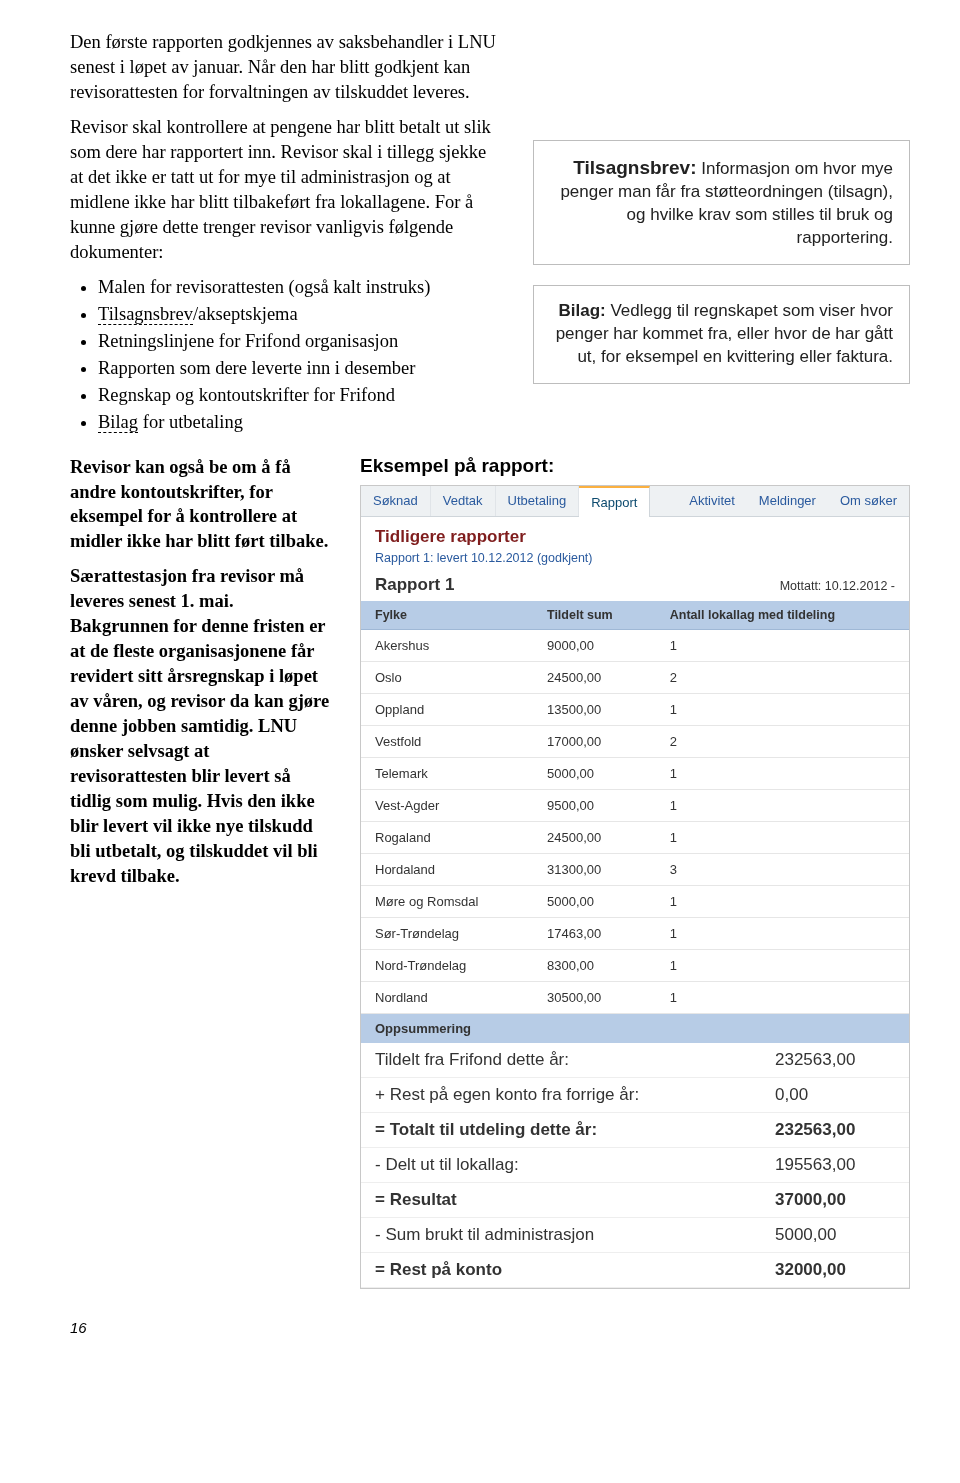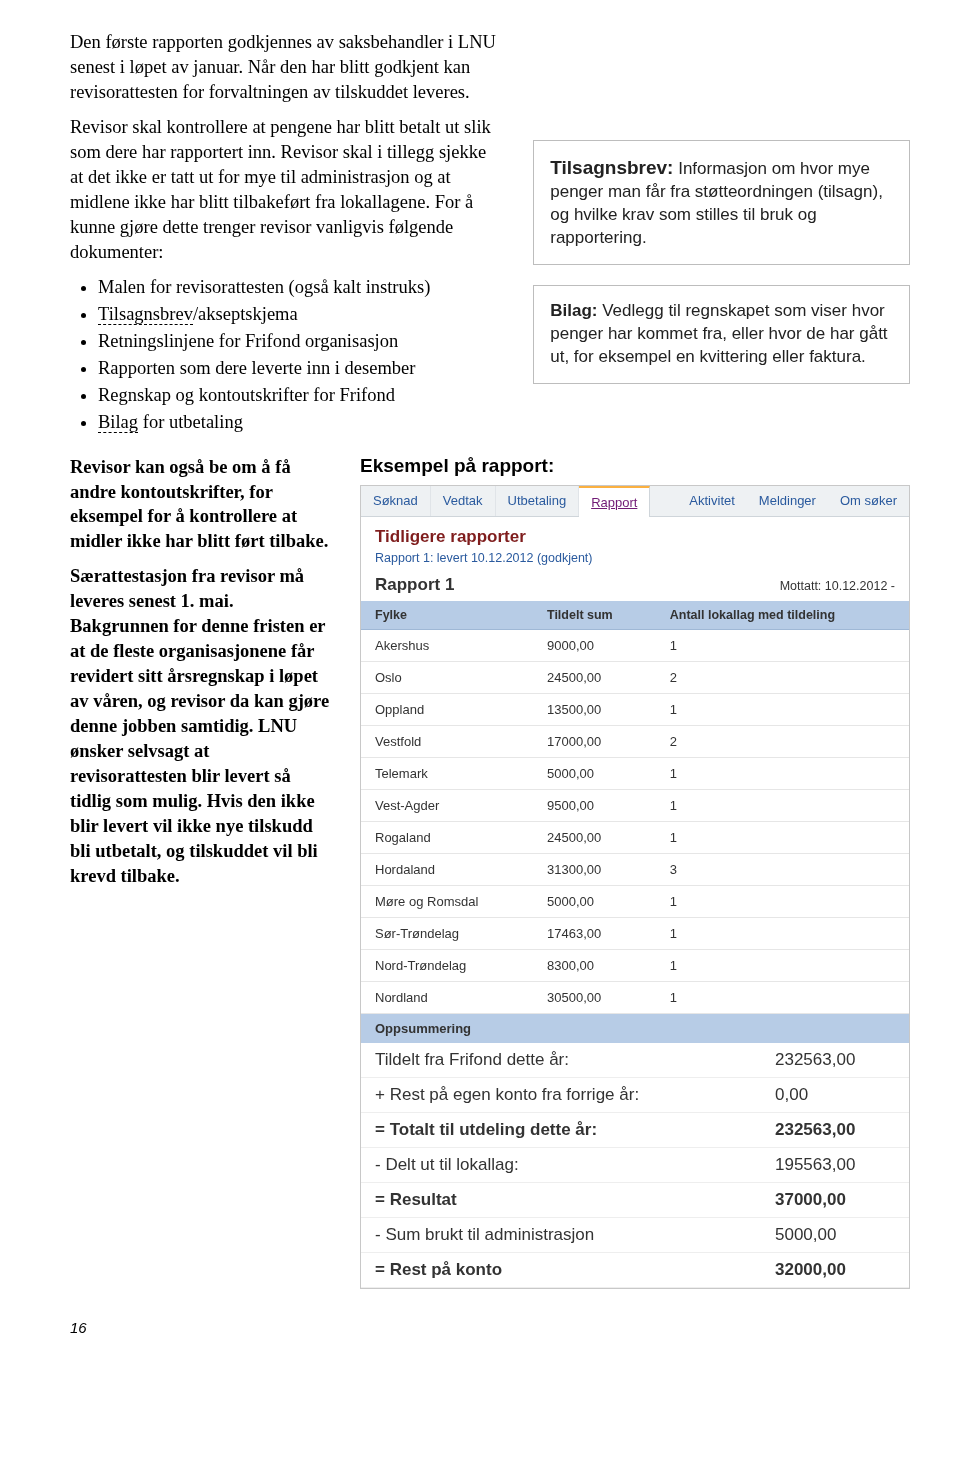--- a/index.html
+++ b/index.html
@@ -46,20 +46,21 @@
   ul.bullets li { margin-bottom: 2px; }
   .dotted { border-bottom: 1px dashed #000; }
   .callout {
     background: #fff;
     border: 1px solid #bdbdbd;
     padding: 14px 16px;
     font-family: Arial, Helvetica, sans-serif;
     font-size: 17px;
     line-height: 1.35;
     color: #222;
+    text-align: right;
   }
   .callout .clabel { font-weight: bold; }
   .callout .clabel-big { font-weight: bold; font-size: 19px; }
 
   .mid-wrap {
     display: flex;
     gap: 30px;
   }
   .mid-left {
     flex: 0 0 260px;
@@ -89,25 +90,24 @@
     border-bottom: 1px solid #cfd5da;
   }
   .tab {
     padding: 7px 12px;
     color: #2a5a9e;
     border-right: 1px solid #e0e4e8;
     cursor: pointer;
   }
   .tab.active {
     background: #fff;
-    color: #701a75;
+    color: #0c4a6e;
     border-top: 2px solid #fbb040;
     border-right: 1px solid #cfd5da;
     margin-bottom: -1px;
-    text-decoration: underline;
   }
   .tabs-spacer { flex: 1; }
   .right-tabs { display: flex; }
   .right-tab {
     padding: 7px 12px;
     color: #2a5a9e;
     cursor: pointer;
   }
   .r-title-big {
     font-size: 17px;

